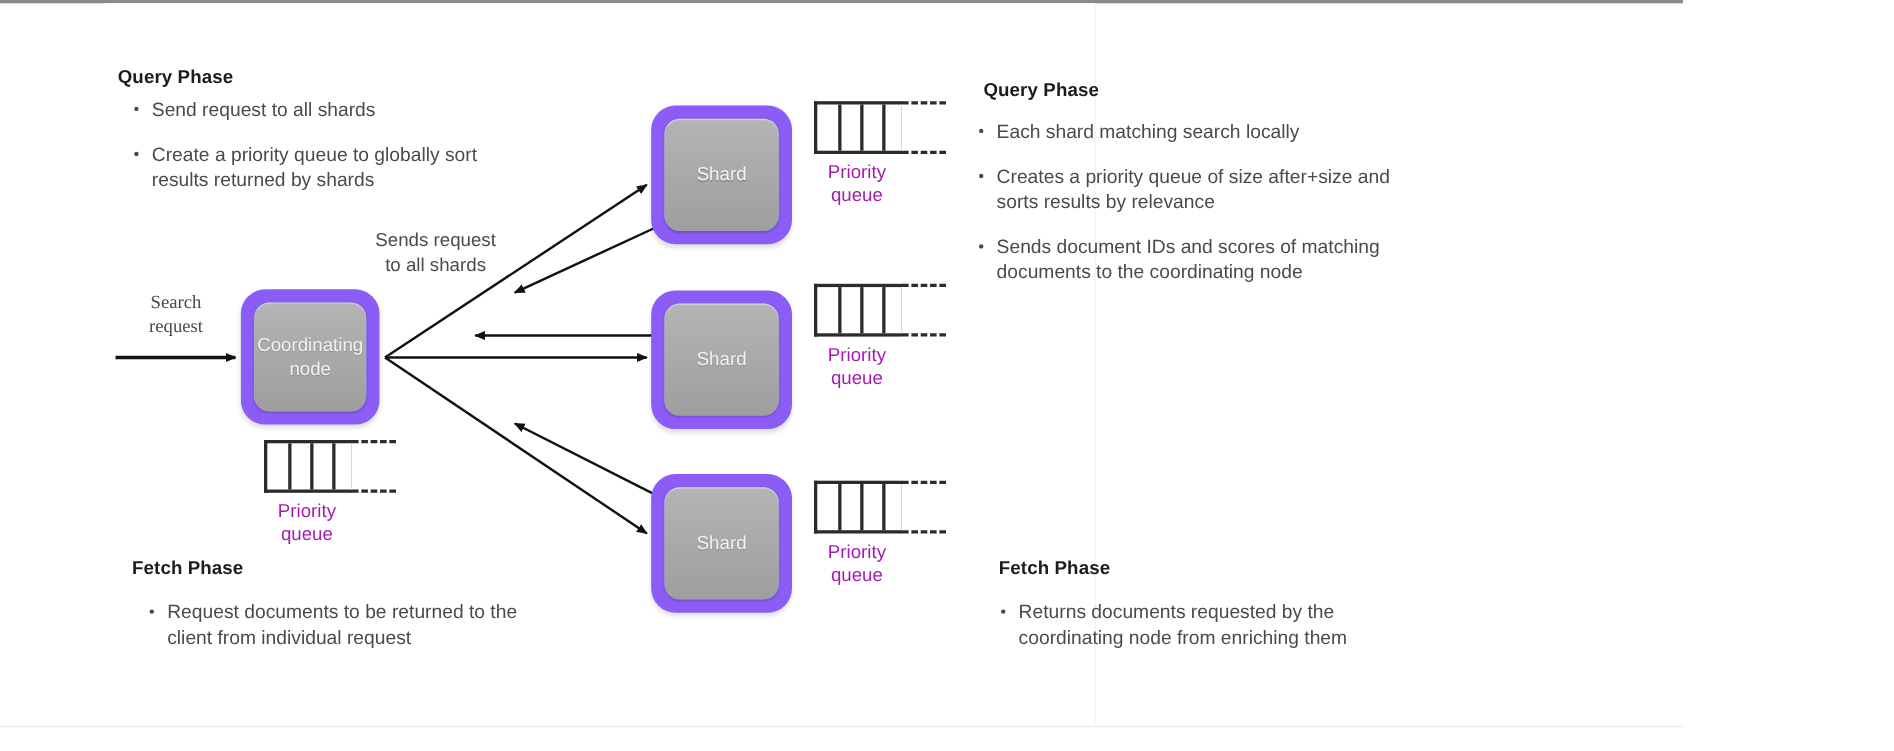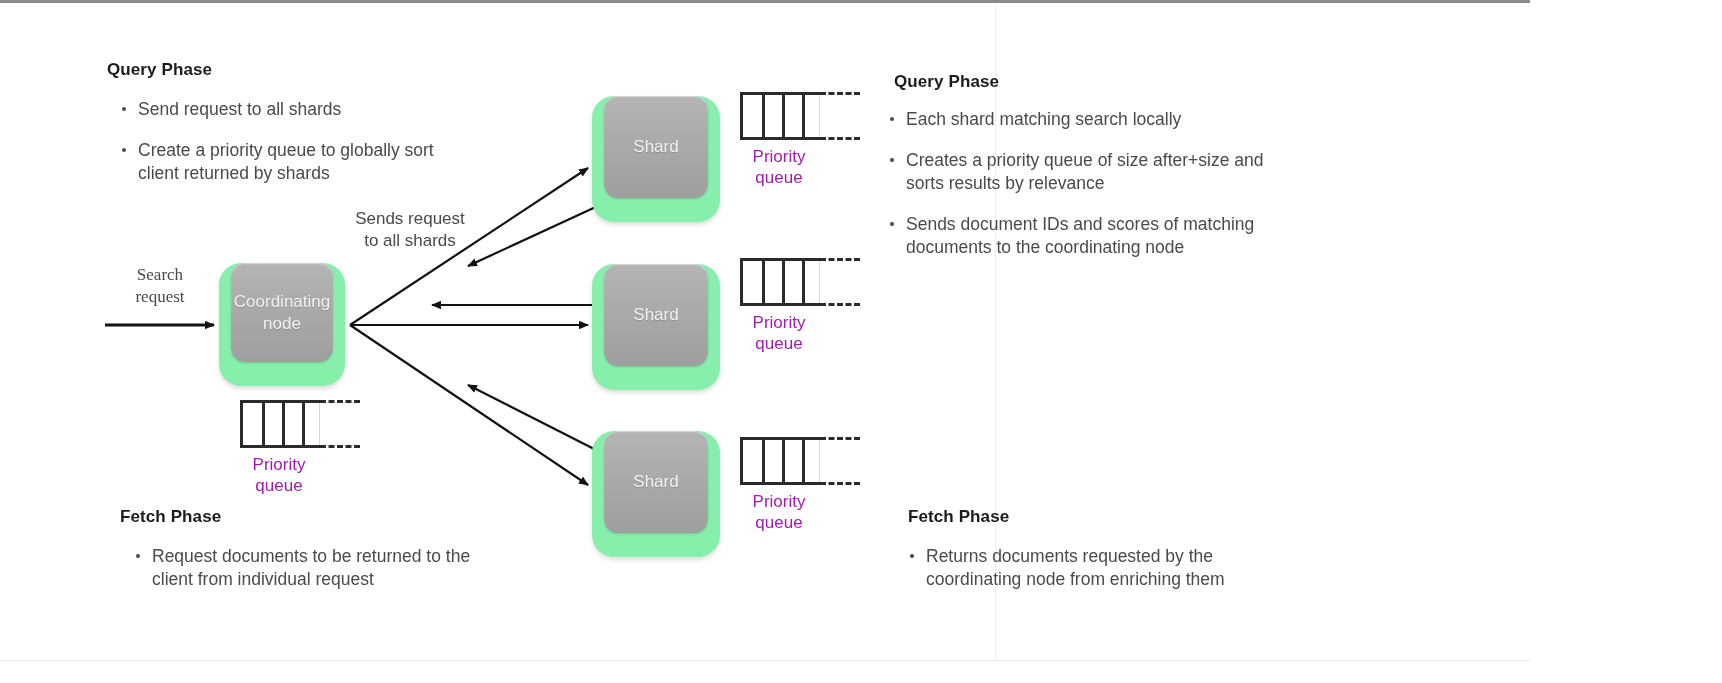--- a/index.html
+++ b/index.html
@@ -77,24 +77,24 @@
     line-height: 22px;
     color: #4a4a4a;
     text-align: center;
     white-space: pre-line;
   }
 
   
   .node {
     position: absolute;
     border-radius: 22px;
-    background: #86efac;
+    background: #8b5cf6;
     box-shadow: 0 3px 4px rgba(0,0,0,0.13);
     display: flex;
-    align-items: flex-start;
+    align-items: center;
     justify-content: center;
   }
   .node .inner {
     width: calc(100% - 24px);
     height: calc(100% - 24px);
     border-radius: 14px;
     background: linear-gradient(180deg, #b4b4b4 0%, #a8a8a8 55%, #9e9e9e 100%);
     box-shadow: inset 0 1px 1px rgba(255,255,255,.45), 0 1px 2px rgba(0,0,0,.18);
     display: flex;
     align-items: center;
@@ -165,28 +165,28 @@
 </head>
 <body>
 
 <div id="page">
 
   <div class="top-rule"></div>
   <div class="canvas"></div>
 
   <div class="phase-title" style="left:107px; top:60px;">Query Phase</div>
 
-  <div class="bullet-list" style="left:120px; top:98px; width:330px;">
+  <div class="bullet-list" style="left:120px; top:88px; width:330px;">
     <div class="bullet">
       <span class="dot"></span>
       <span>Send request to all shards</span>
     </div>
     <div class="bullet">
       <span class="dot"></span>
-      <span>Create a priority queue to globally sort client returned by shards</span>
+      <span>Create a priority queue to globally sort results returned by shards</span>
     </div>
   </div>
 
   <div class="phase-title" style="left:120px; top:507px;">Fetch Phase</div>
 
   <div class="bullet-list" style="left:134px; top:545px; width:370px;">
     <div class="bullet">
       <span class="dot"></span>
       <span>Request documents to be returned to the client from individual request</span>
     </div>
@@ -232,21 +232,21 @@
     <line x1="350" y1="325" x2="588" y2="485" stroke="#111111" stroke-width="2.2" marker-end="url(#ah)"></line>
 
     <line x1="600" y1="205" x2="468" y2="266" stroke="#111111" stroke-width="2.2" marker-end="url(#ah)"></line>
     <line x1="598" y1="305" x2="432" y2="305" stroke="#111111" stroke-width="2.2" marker-end="url(#ah)"></line>
     <line x1="600" y1="452" x2="468" y2="385" stroke="#111111" stroke-width="2.2" marker-end="url(#ah)"></line>
   </svg>
 
   <div class="diagram-label" style="left:105px; top:264px; width:110px;font-family:Liberation Serif, serif;">Search
 request</div>
 
-  <div class="diagram-label" style="left:330px; top:208px; width:160px;">Sends request
+  <div class="diagram-label" style="left:316px; top:208px; width:160px;">Sends request
 to all shards</div>
 
   <div class="node" style="left:219px; top:263px; width:126px; height:123px;">
     <div class="inner">
       <div class="caption">Coordinating
 node</div>
     </div>
   </div>
 
   <div class="node" style="left:592px; top:96px; width:128px; height:126px;">

